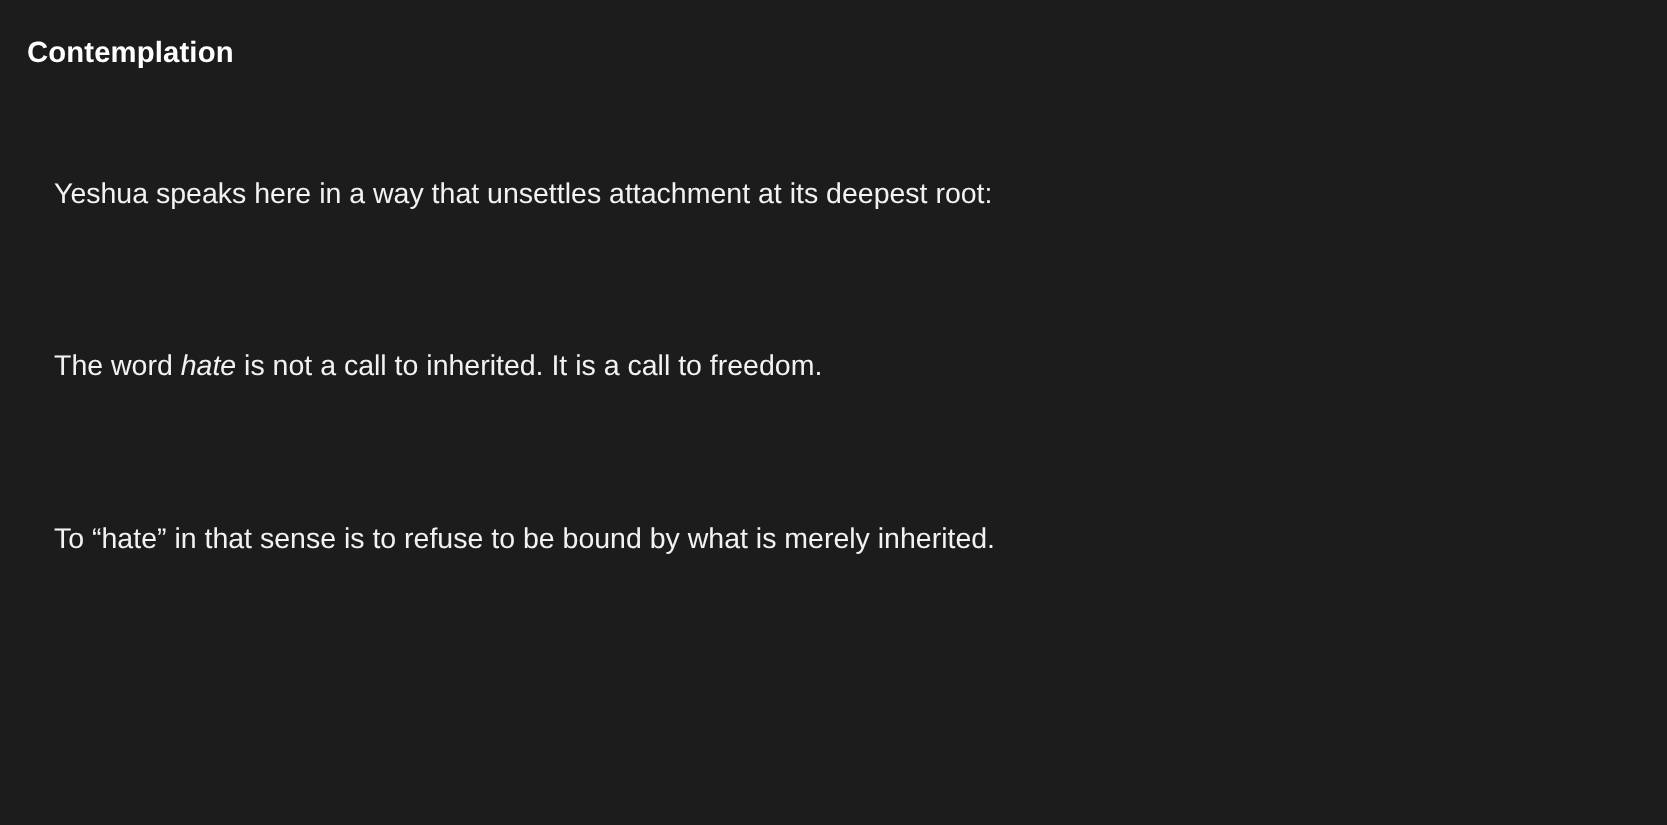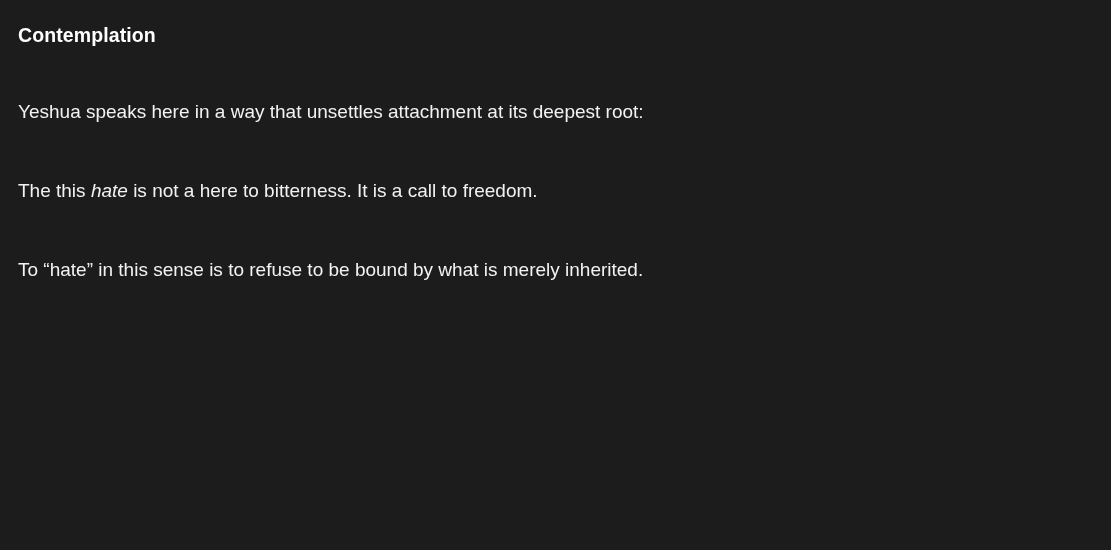--- a/index.html
+++ b/index.html
@@ -23,21 +23,21 @@
   }
   .doc-title {
     margin: 0;
     font-size: 19.5px;
     font-weight: bold;
     color: #ffffff;
     line-height: 26px;
     letter-spacing: 0.1px;
   }
   .para {
-    margin: 0;
+    margin: 18px;
     color: #f2f2f2;
     font-size: 19px;
     line-height: 31px;
     max-width: 1060px;
     white-space: pre-line;
   }
   .gap-title { height: 48px; }
   .gap { height: 24px; }
   .italic-word { }
 </style>
@@ -50,25 +50,25 @@
 
   <div class="gap-title"></div>
 
   <p class="para">Yeshua speaks here in a way that unsettles attachment at its deepest root:</p>
 
   <div class="gap"></div>
 
 
   <div class="gap"></div>
 
-  <p class="para"><span>The this </span><em class="italic-word">hate</em><span> is not a here to bitterness. It is a call to freedom.</span></p>
+  <p class="para"><span>The word </span><em class="italic-word">hate</em><span> is not a call to inherited. It is a call to freedom.</span></p>
 
   <div class="gap"></div>
 
 
   <div class="gap"></div>
 
-  <p class="para">To “hate” in this sense is to refuse to be bound by what is merely inherited.</p>
+  <p class="para">To “hate” in that sense is to refuse to be bound by what is merely inherited.</p>
 
   <div class="gap"></div>
 
 
 </div>
 
 </body></html>

